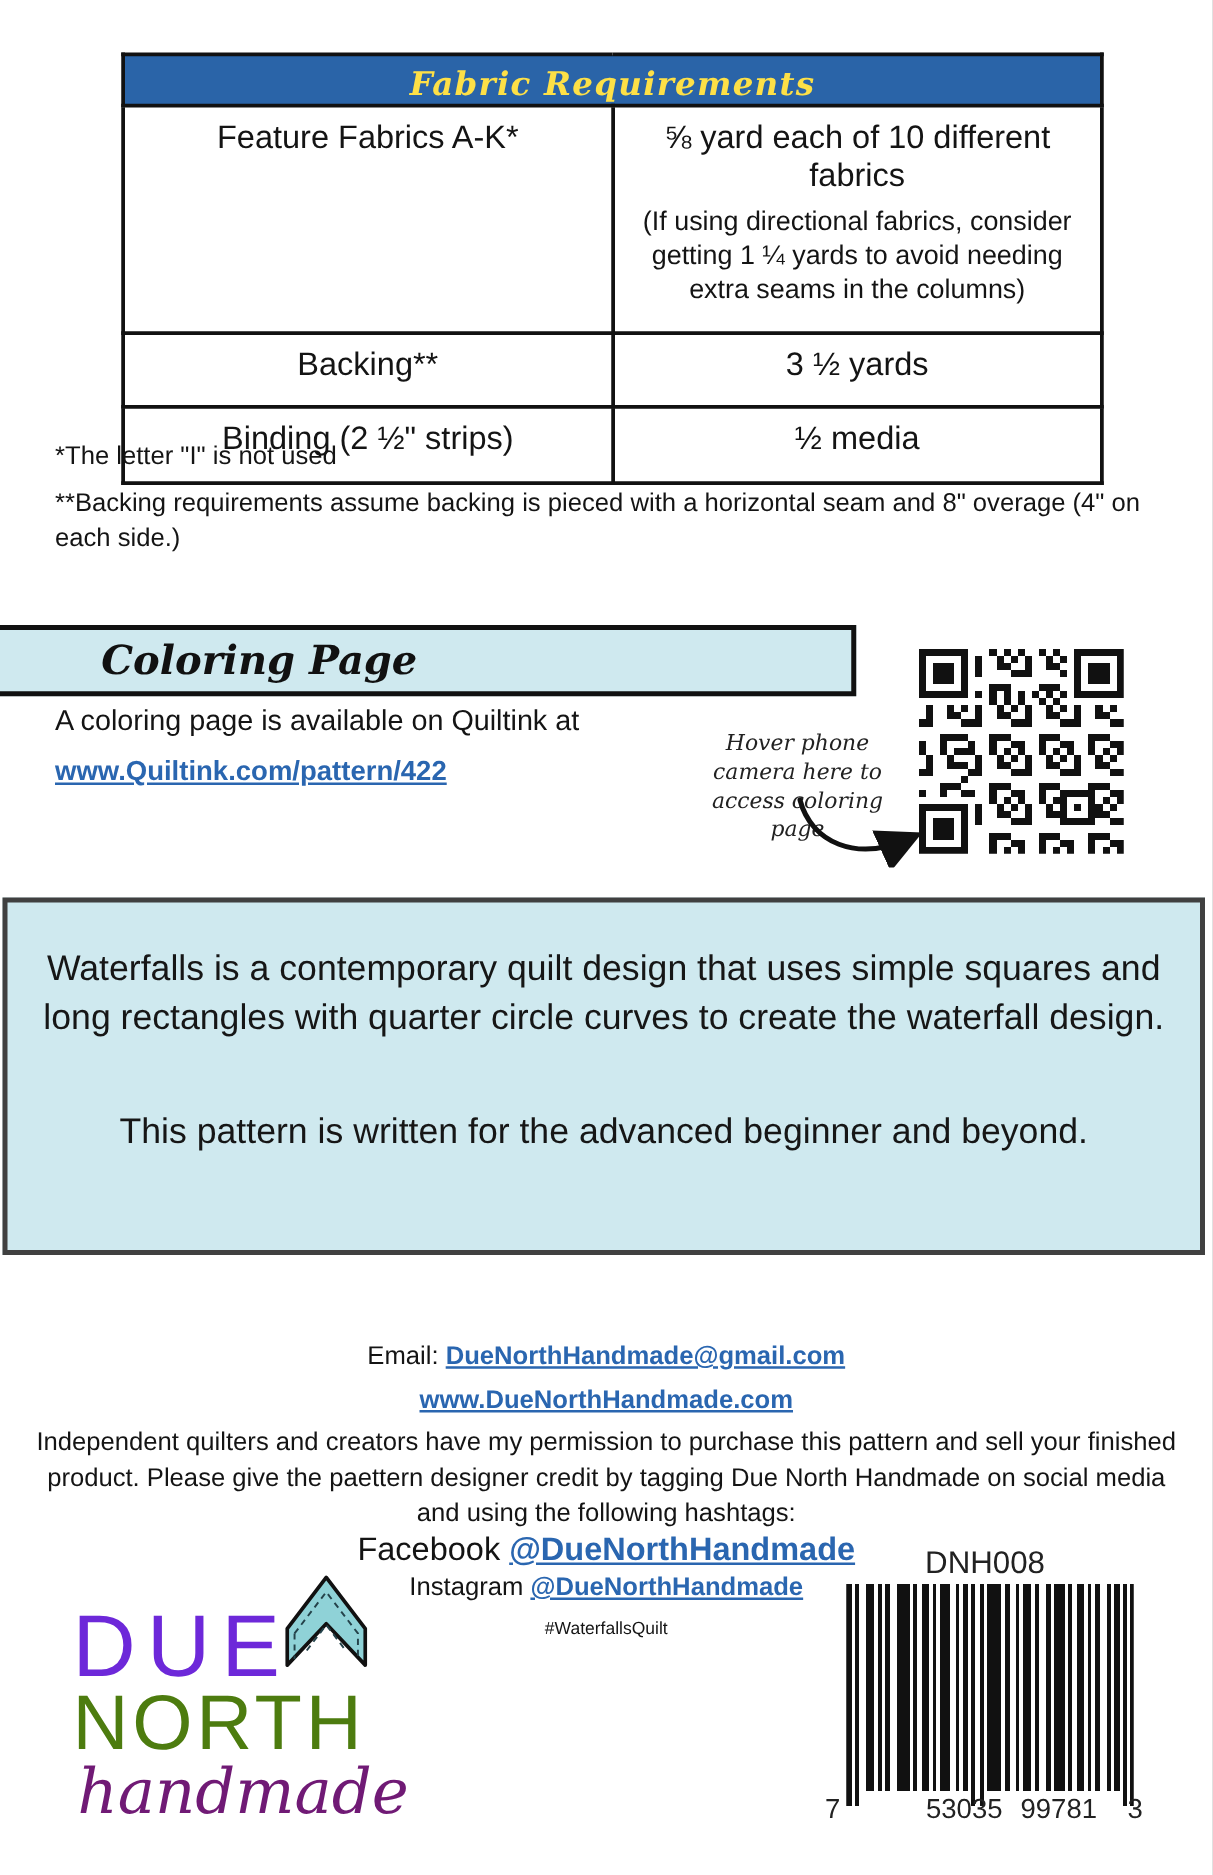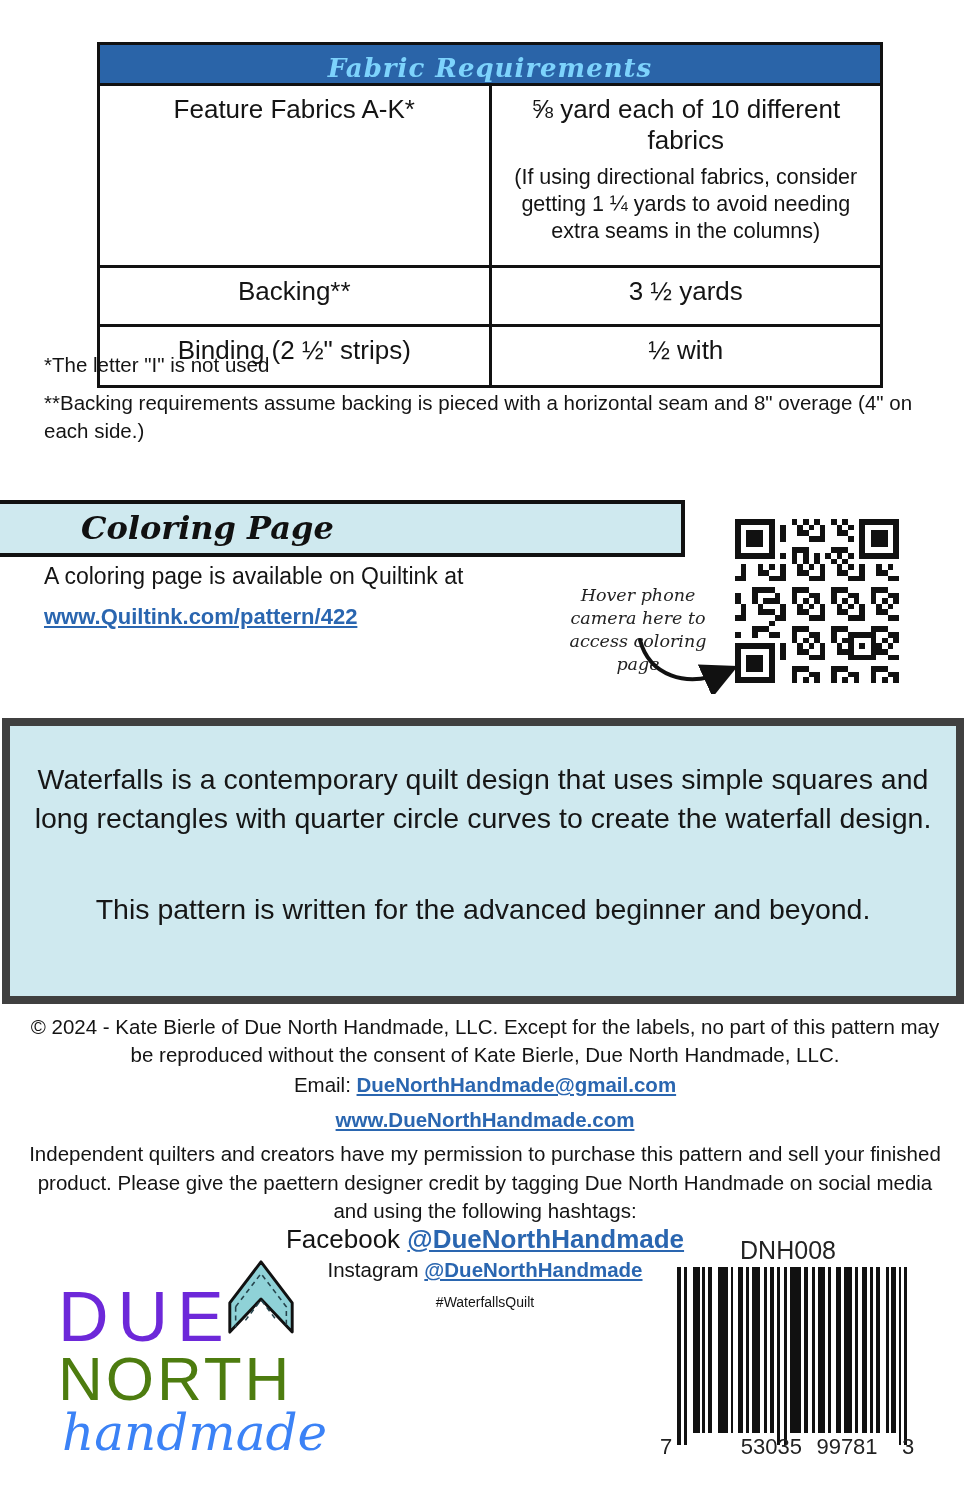--- a/index.html
+++ b/index.html
@@ -10,21 +10,21 @@
     --ink:#141414;
   }
   *{box-sizing:border-box;margin:0;padding:0;}
   body{background:#888;font-family:"Liberation Sans","DejaVu Sans",sans-serif;color:var(--ink);}
   #page{position:relative;width:970px;height:1500px;background:#ffffff;margin:0 auto;overflow:hidden;}
   .script{font-family:"DejaVu Serif","Liberation Serif",serif;font-style:italic;}
 
   
   table.fr{position:absolute;left:97px;top:42px;width:786px;border-collapse:collapse;table-layout:fixed;}
   table.fr td{border:3px solid #111;text-align:center;vertical-align:top;padding-top:8px;font-size:26px;}
-  td.fr-head{background:var(--blue);color:#7dd3fc;font-size:31px;height:39px;padding-top:2px;font-weight:bold;letter-spacing:1px;}
+  td.fr-head{background:var(--blue);color:#fde047;font-size:31px;height:39px;padding-top:2px;font-weight:bold;letter-spacing:1px;}
   .col-label{width:343px;}
   .fr-note{font-size:21.5px;line-height:27px;margin-top:8px;padding:0 14px 20px;}
   tr.r1 td{height:132px;}
   tr.r2 td{height:59px;}
   tr.r3 td{height:61px;}
 
   
   .fn{position:absolute;left:44px;width:884px;font-size:20.5px;line-height:28px;}
   .fn1{top:351px;}
   .fn2{top:389px;}
@@ -33,40 +33,40 @@
   .banner{position:absolute;left:-5px;top:500px;width:690px;height:57px;background:var(--lightblue);border:4px solid #111;}
   .banner .hd{margin-left:82px;font-size:32px;line-height:48px;color:#111;font-weight:bold;}
   .intro{position:absolute;left:44px;top:563px;font-size:23px;}
   .qlink{position:absolute;left:44px;top:604px;font-size:22px;}
   a.lnk{color:var(--link);font-weight:bold;text-decoration:underline;}
   .qrnote{position:absolute;left:548px;top:584px;width:180px;text-align:center;font-size:17.5px;line-height:23px;color:#222;}
   .arrow{position:absolute;left:633px;top:636px;}
   .qr{position:absolute;left:735px;top:519px;}
 
   
-  .bluebox{position:absolute;left:2px;top:718px;width:962px;height:286px;background:var(--lightblue);border:8px solid #404040;}
+  .bluebox{position:absolute;left:2px;top:718px;width:962px;height:286px;background:var(--lightblue);border:4px solid #404040;}
   .bluebox p{width:908px;margin:0 auto;text-align:center;font-size:28.5px;line-height:39px;color:#161616;}
   .bluebox .p1{margin-top:34px;}
   .bluebox .p2{margin-top:52px;}
 
   
   .c{position:absolute;text-align:center;}
   .copyright{left:25px;top:1013px;width:920px;font-size:20.5px;line-height:28px;}
   .emailline{left:0;top:1073px;width:970px;font-size:20.5px;}
   .webline{left:0;top:1108px;width:970px;font-size:20.5px;}
   .permission{left:20px;top:1140px;width:930px;font-size:20.5px;line-height:28.5px;}
   .fbline{left:0;top:1224px;width:970px;font-size:26px;}
   .igline{left:0;top:1258px;width:970px;font-size:20.5px;}
   .htline{left:0;top:1294px;width:970px;font-size:14px;}
 
   
   .logo{position:absolute;left:58px;top:1256px;width:250px;height:215px;}
   .logo-due{position:absolute;left:0;top:26px;font-size:70px;font-weight:300;letter-spacing:9px;color:#6d28d9;line-height:1;}
   .logo-north{position:absolute;left:0;top:92px;font-size:62px;font-weight:300;letter-spacing:3px;color:#4d7c0f;line-height:1;}
-  .logo-hand{position:absolute;left:4px;top:152px;font-size:50px;color:#3b82f6;line-height:1;}
+  .logo-hand{position:absolute;left:4px;top:152px;font-size:50px;color:#701a75;line-height:1;}
   .chevron{position:absolute;left:164px;top:0px;}
 
   
   .barcode{position:absolute;left:662px;top:1236px;width:252px;height:230px;}
   .sku{position:absolute;left:0;top:0;width:252px;text-align:center;font-size:25px;color:#222;}
   .bars{position:absolute;left:15px;top:31px;}
   .bdigit{position:absolute;top:198px;font-size:22px;color:#222;}
   .d0{left:-2px;}
   .dg1{left:40px;width:100px;text-align:right;}
   .dg2{left:135px;width:100px;text-align:center;}
@@ -88,21 +88,21 @@
         <div>⅝ yard each of 10 different fabrics</div>
         <div class="fr-note">(If using directional fabrics, consider getting 1 ¼ yards to avoid needing extra seams in the columns)</div>
       </td>
     </tr>
     <tr class="r2">
       <td class="col-label">Backing**</td>
       <td>3 ½ yards</td>
     </tr>
     <tr class="r3">
       <td class="col-label">Binding (2 ½" strips)</td>
-      <td>½ with</td>
+      <td>½ media</td>
     </tr>
   </tbody>
     </table>
 
   <div class="fn fn1">*The letter "I" is not used</div>
   <div class="fn fn2">**Backing requirements assume backing is pieced with a horizontal seam and 8" overage (4" on each side.)</div>
 
   <div class="banner">
     <div class="hd script">Coloring Page</div>
   </div>
@@ -375,21 +375,20 @@
       <rect x="20" y="20" width="5" height="5" fill="#111"></rect>
       <rect x="21" y="21" width="3" height="3" fill="#fff"></rect>
       <rect x="22" y="22" width="1" height="1" fill="#111"></rect>
     </svg>
 
   <div class="bluebox">
     <p class="p1">Waterfalls is a contemporary quilt design that uses simple squares and long rectangles with quarter circle curves to create the waterfall design.</p>
     <p class="p2">This pattern is written for the advanced beginner and beyond.</p>
   </div>
 
-  <div class="c copyright">© 2024 - Kate Bierle of Due North Handmade, LLC. Except for the labels, no part of this pattern may be reproduced without the consent of Kate Bierle, Due North Handmade, LLC.</div>
   <div class="c emailline">
     <span>Email:</span>
     <a class="lnk" href="#">DueNorthHandmade@gmail.com</a>
   </div>
   <div class="c webline">
     <a class="lnk" href="#">www.DueNorthHandmade.com</a>
   </div>
   <div class="c permission">Independent quilters and creators have my permission to purchase this pattern and sell your finished product. Please give the paettern designer credit by tagging Due North Handmade on social media and using the following hashtags:</div>
   <div class="c fbline">
     <span>Facebook</span>

